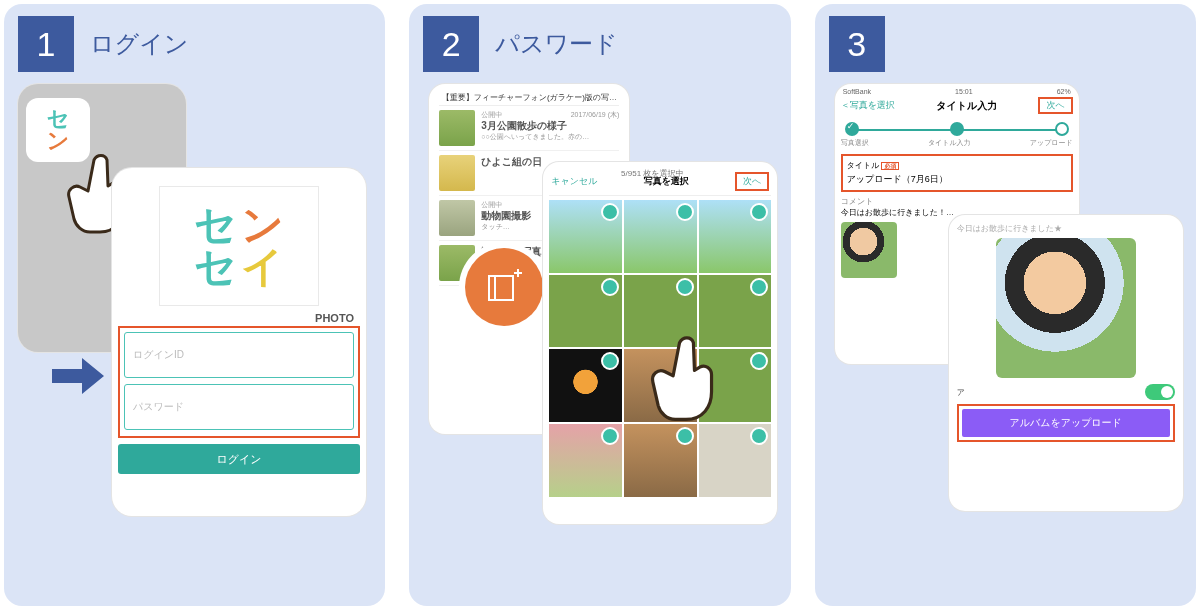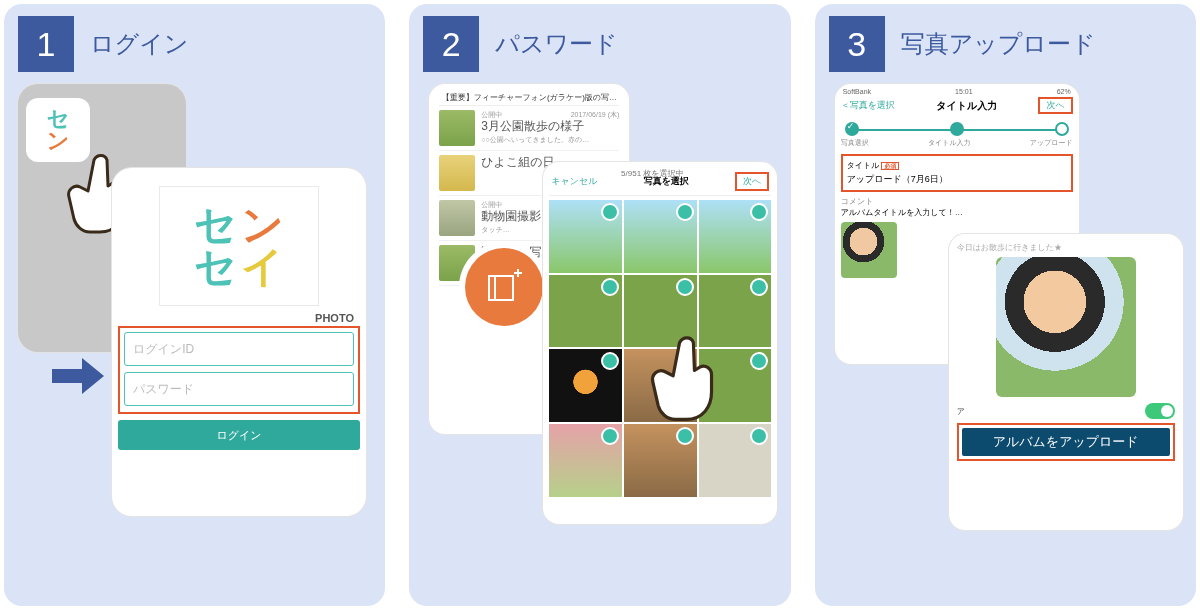--- a/index.html
+++ b/index.html
@@ -17,32 +17,32 @@
   .c1-icon{position:absolute;left:8px;top:14px;width:64px;height:64px;background:#fff;border-radius:12px;display:flex;align-items:center;justify-content:center;font-size:22px;font-weight:700;line-height:1}
   .c1-icon span{display:block}
   .logo-se{color:#4cc3b6}.logo-n{color:#e77a3c}.logo-i{color:#e7c93c}
   .c1-hand{position:absolute;left:48px;top:66px;width:70px;height:90px}
   .arrow{position:absolute;left:34px;top:280px;color:#3d5a9e}
   .c1-ph-b{left:94px;top:90px;width:254px;height:348px;background:#fff;border-radius:20px;padding:18px 12px 10px}
   .big-logo{margin:0 auto 6px;width:160px;height:120px;border:1px solid #e9e9e9;display:flex;flex-direction:column;align-items:center;justify-content:center;font-size:42px;font-weight:700;line-height:1}
   .big-logo .row{display:flex;gap:4px}
   .photo-lbl{text-align:right;font-size:11px;color:#555;font-weight:700;margin-bottom:2px}
   .highlight{border:2px solid #e5552b;padding:4px 4px 0;margin:0 -6px}
-  .field{border:1px solid #4cc3b6;border-radius:3px;height:34px;display:flex;align-items:center;padding:16px 8px;font-size:12px;color:#bbb;margin-bottom:6px}
+  .field{border:1px solid #4cc3b6;border-radius:3px;height:46px;display:flex;align-items:center;padding:16px 8px;font-size:10px;color:#bbb;margin-bottom:6px}
   .btn-login{background:#2fa99b;color:#fff;font-size:11px;height:30px;border-radius:3px;display:flex;align-items:center;justify-content:center;margin:6px -6px 0}
   
   .c2-ph-a{left:6px;top:6px;width:200px;height:350px;padding:6px 10px;font-size:8px;color:#555}
   .feed-top{text-align:center;font-size:8px;color:#333;padding:2px 0;border-bottom:1px solid #eee}
   .feed-item{display:flex;gap:6px;border-bottom:1px solid #f0f0f0;padding:4px 0}
   .thumb{width:36px;height:36px;background:#a8c;border-radius:2px;flex:none}
   .thumb.g{background:linear-gradient(#9cba67,#7aa34a)}
   .thumb.p{background:linear-gradient(#c0c7a6,#9aa47f)}
   .thumb.y{background:linear-gradient(#e8d27a,#d4b84d)}
   .feed-txt{flex:1;line-height:1.3}
-  .feed-ttl{font-weight:400;font-size:12px}
+  .feed-ttl{font-weight:700;font-size:10px}
   .feed-sub{font-size:7px;color:#999}
   .badge{position:absolute;left:42px;top:170px;width:78px;height:78px;border-radius:50%;background:#e77a3c;box-shadow:0 0 0 6px #fff;display:flex;align-items:center;justify-content:center}
   .c2-ph-b{left:120px;top:84px;width:234px;height:362px;padding:6px}
   .sel-top{display:flex;justify-content:space-between;align-items:center;font-size:9px;padding:4px 2px;border-bottom:1px solid #eee}
   .sel-cnt{position:absolute;left:0;right:16px;top:6px;text-align:center;font-size:8px;color:#777}
   .sel-cancel{color:#2fa99b}
   .sel-next{border:2px solid #e5552b;padding:1px 6px;color:#2fa99b}
   .grid{display:grid;grid-template-columns:repeat(3,1fr);gap:2px;margin-top:4px}
   .cell{aspect-ratio:1;background:#7aa34a;position:relative;overflow:hidden}
   .cell::after{content:"";position:absolute;right:3px;top:3px;width:14px;height:14px;border-radius:50%;background:#3cbfa7;border:2px solid #fff}
@@ -64,30 +64,30 @@
   .dot.chk::after{content:"✓";color:#fff;font-size:9px;position:absolute;left:2px;top:-1px}
   .dot.hollow{background:#fff;border:2px solid #2fa99b}
   .steps .sp{flex:1}
   .step-lbls{display:flex;justify-content:space-between;font-size:7px;color:#888;padding:0 0 6px}
   .title-box{border:2px solid #e5552b;padding:4px;margin-bottom:4px}
   .title-box .lab{font-size:8px}.title-box .lab b{color:#e5552b;background:#fff;border:1px solid #e5552b;font-size:6px;padding:0 2px;margin-left:2px}
   .title-box .val{font-size:9px;padding-top:2px}
   .cmt-l{font-size:8px;color:#888}
   .cmt-v{font-size:8px}
   .kid{width:56px;height:56px;border-radius:4px;background:radial-gradient(circle at 40% 35%,#f0c9a2 0 28%,#2a2a2a 28% 42%,#8ab96a 42% 100%);margin-top:4px}
-  .c3-ph-b{left:120px;top:156px;width:234px;height:296px;padding:8px}
+  .c3-ph-b{left:120px;top:137px;width:234px;height:296px;padding:8px}
   .c3b-top{font-size:8px;color:#aaa;margin-bottom:4px}
   .kid-big{width:140px;height:140px;margin:0 auto 6px;border-radius:6px;background:radial-gradient(circle at 42% 32%,#f3caa0 0 25%,#2a2a2a 25% 40%,#cfe3ef 40% 55%,#8ab96a 55% 100%)}
   .tog-row{display:flex;align-items:center;justify-content:space-between;font-size:8px;color:#555;margin:4px 0}
   .tog{width:30px;height:16px;border-radius:8px;background:#ccc;position:relative}
   .tog.on{background:#3ec97a}
   .tog::after{content:"";position:absolute;width:12px;height:12px;border-radius:50%;background:#fff;top:2px;right:2px}
   .tog:not(.on)::after{left:2px;right:auto}
   .upl-wrap{border:2px solid #e5552b;padding:3px;margin-top:4px}
-  .btn-upl{background:#0c4a6e;color:#fff;font-size:13px;height:28px;display:flex;align-items:center;justify-content:center;border-radius:2px}
+  .btn-upl{background:#8b5cf6;color:#fff;font-size:10px;height:28px;display:flex;align-items:center;justify-content:center;border-radius:2px}
   
   .hand path{fill:#fff;stroke:#3a2a1a;stroke-width:3;stroke-linejoin:round}
 </style>
 </head>
 <body>
 
 <div class="card">
   <div class="hdr">
     <div class="num">1</div>
     <div class="ttl">ログイン</div>
@@ -196,21 +196,20 @@
     </div>
     <svg class="hand c2-hand" viewBox="0 0 70 90">
         <path d="M28 10c3-6 11-6 13 0l1 26 5-3c5-3 11 1 11 7v16c0 14-8 26-24 26H24c-8 0-14-6-16-13L3 47c-2-7 5-13 11-10l8 4z"></path>
       </svg>
   </div>
 </div>
 
 <div class="card">
   <div class="hdr">
     <div class="num">3</div>
-    <div class="ttl">写真アップロード</div>
   </div>
   <div class="stage">
     <div class="phone c3-ph-a">
       <div class="status">
           <span>SoftBank</span>
           <span>15:01</span>
           <span>62%</span>
         </div>
       <div class="nav3">
         <span class="back">＜写真を選択</span>
@@ -227,21 +226,21 @@
       <div class="step-lbls">
         <span>写真選択</span>
           <span>タイトル入力</span>
           <span>アップロード</span>
       </div>
       <div class="title-box">
         <div class="lab"><span>タイトル</span><b>必須</b></div>
         <div class="val">アップロード（7月6日）</div>
       </div>
       <div class="cmt-l">コメント</div>
-      <div class="cmt-v">アルバムタイトルを入力して！…</div>
+      <div class="cmt-v">今日はお散歩に行きました！…</div>
       <div class="kid"></div>
     </div>
     <div class="phone c3-ph-b">
       <div class="c3b-top">今日はお散歩に行きました★</div>
       <div class="kid-big"></div>
       <div class="tog-row">
           <span>ア</span>
           <div class="tog on"></div>
         </div>
       <div class="upl-wrap">

